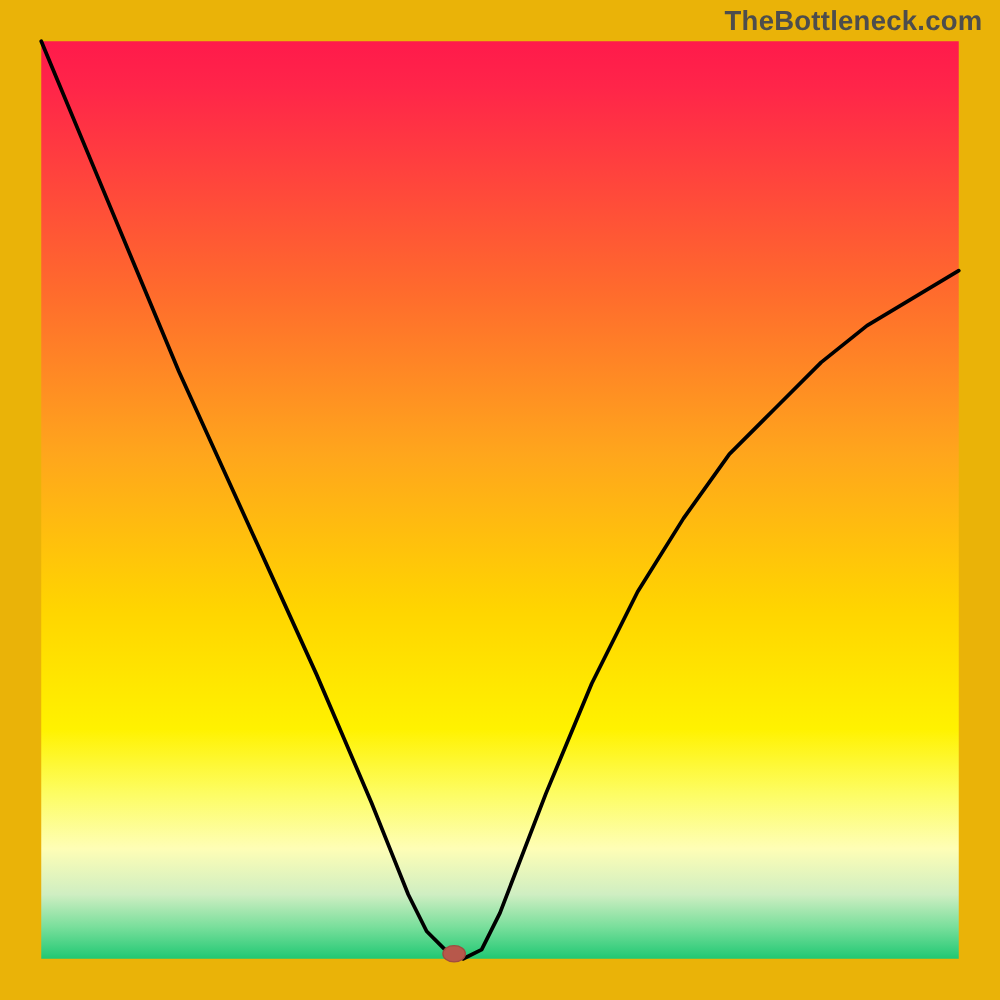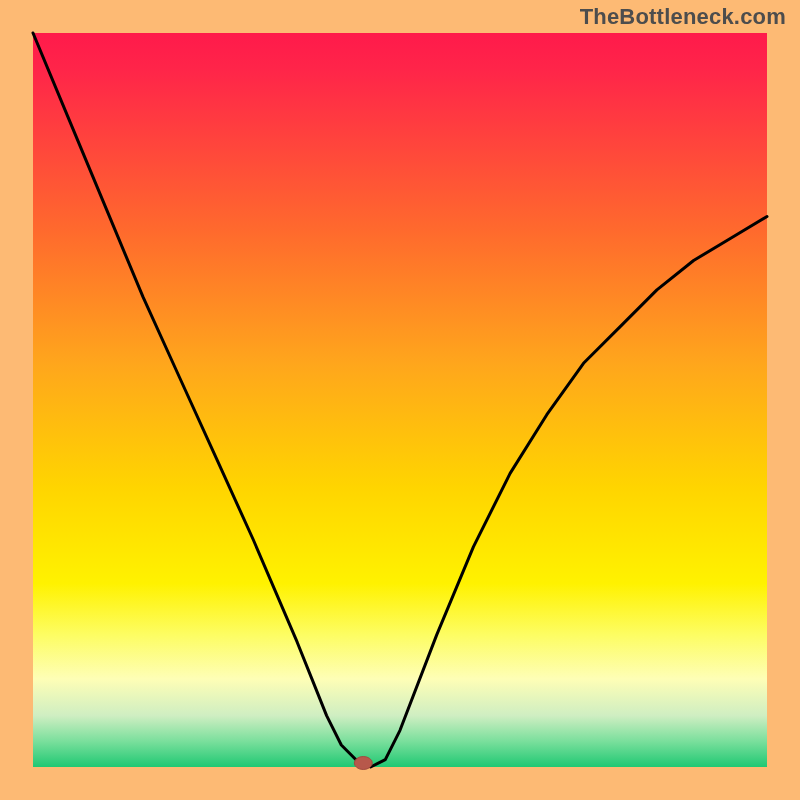--- a/index.html
+++ b/index.html
@@ -8,21 +8,21 @@
     width: 800px;
     height: 800px;
     background: #000;
     font-family: Arial, Helvetica, sans-serif;
     overflow: hidden;
   }
   .frame {
     position: relative;
     width: 800px;
     height: 800px;
-    background: #fdba74;
+    background: #eab308;
   }
   .watermark {
     position: absolute;
     top: 4px;
     right: 14px;
     color: #4d4d4d;
     font-size: 22px;
     font-weight: 600;
     letter-spacing: 0.2px;
     z-index: 50;

